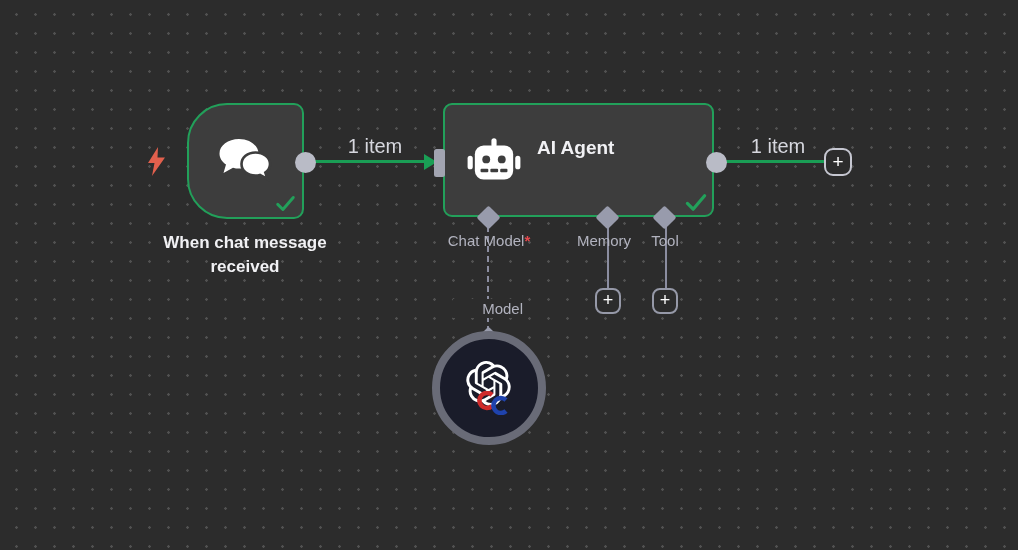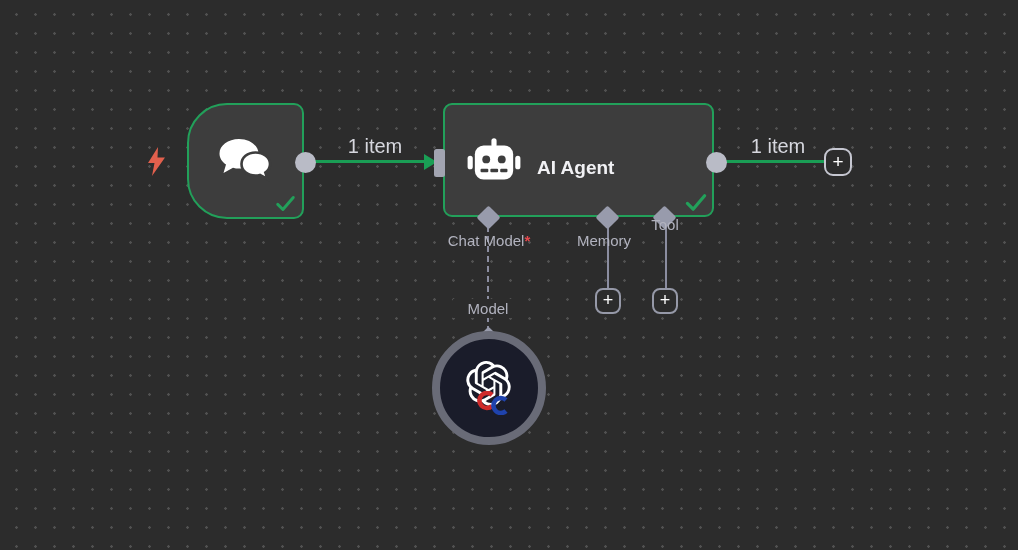--- a/index.html
+++ b/index.html
@@ -125,68 +125,69 @@
   <div class="wire-arrow" style="left:424px; top:153.5px;"></div>
   <div class="wire-label" style="left:330px; top:135px;">1 item</div>
 
   <div class="wire-h" style="left:717px; top:160px; width:108px;"></div>
   <div class="wire-label" style="left:733px; top:135px;">1 item</div>
 
   <div class="wire-v-dashed" style="left:487px; top:226px; height:106px;"></div>
   <div class="wire-v" style="left:607px; top:226px; height:63px;"></div>
   <div class="wire-v" style="left:664.5px; top:226px; height:63px;"></div>
 
-  <div class="model-wire-label" style="left:453px; top:299px;">Model</div>
+  <div class="model-wire-label" style="left:453px; top:299px;text-align:right;">Model</div>
 
   <svg class="icon" style="left:144px; top:146px;" width="24" height="31" viewBox="0 0 24 31">
     <path d="M14 1 L4 17 L10.5 17 L8 30 L21 11.5 L13.5 11.5 Z" fill="#e2604d"></path>
   </svg>
 
   <div class="node node-trigger">
     <svg class="icon" style="left:28px; top:33px;" width="56" height="46" viewBox="0 0 56 46">
       <path d="M22 1 C11 1 2.5 7.5 2.5 15.5 C2.5 20 5 24 9 26.5 L6.5 35 L16 29.8 C18 30.4 20 30.6 22 30.6 C33 30.6 41.5 24 41.5 15.8 C41.5 7.7 33 1 22 1 Z" fill="#ffffff"></path>
       <path d="M38.5 14.5 C30.5 14.5 24.5 19.5 24.5 26 C24.5 32.5 30.5 37.5 38.5 37.5 C40 37.5 41.5 37.3 42.9 36.9 L50.5 41 L48.3 34.6 C51.2 32.5 53 29.4 53 26 C53 19.5 46.5 14.5 38.5 14.5 Z" fill="#ffffff" stroke="#3d3d3d" stroke-width="2.6"></path>
     </svg>
     <svg class="icon" style="left:86px; top:89px;" width="21" height="19" viewBox="0 0 24 22">
       <path d="M3 12 L9 18 L21 4" stroke="#22a05a" stroke-width="3.4" fill="none" stroke-linecap="round" stroke-linejoin="round"></path>
     </svg>
   </div>
   <div class="endpoint-circle" style="left:295px; top:151.5px;"></div>
 
+  <div class="node-label" style="left:145px; top:231px; width:200px;">When chat message received</div>
 
   <div class="node node-agent">
     <svg class="icon" style="left:20px; top:28px;" width="58" height="58" viewBox="0 0 56 56">
       <rect x="25.5" y="5" width="5" height="9" rx="2.5" fill="#ffffff"></rect>
       <rect x="9.5" y="12" width="37" height="33" rx="8.5" fill="#ffffff"></rect>
       <rect x="2.5" y="22" width="5" height="13" rx="2.5" fill="#ffffff"></rect>
       <rect x="48.5" y="22" width="5" height="13" rx="2.5" fill="#ffffff"></rect>
       <circle cx="20.5" cy="25.5" r="3.8" fill="#3d3d3d"></circle>
       <circle cx="35.5" cy="25.5" r="3.8" fill="#3d3d3d"></circle>
       <rect x="15" y="34.5" width="7.5" height="3.4" rx="1" fill="#3d3d3d"></rect>
       <rect x="24.5" y="34.5" width="7.5" height="3.4" rx="1" fill="#3d3d3d"></rect>
       <rect x="34" y="34.5" width="7" height="3.4" rx="1" fill="#3d3d3d"></rect>
     </svg>
-    <div class="node-title" style="left:92px; top:52px;">AI Agent</div>
+    <div class="node-title" style="left:92px; top:32px;">AI Agent</div>
     <svg class="icon" style="left:239px; top:87px;" width="24" height="21" viewBox="0 0 24 22">
       <path d="M3 12 L9 18 L21 4" stroke="#22a05a" stroke-width="3.4" fill="none" stroke-linecap="round" stroke-linejoin="round"></path>
     </svg>
   </div>
 
   <div class="endpoint-rect" style="left:434px; top:149px;"></div>
   <div class="endpoint-circle" style="left:706px; top:151.5px;"></div>
 
   <div class="diamond" style="left:479.5px; top:208.5px;"></div>
   <div class="diamond" style="left:598.5px; top:208.5px;"></div>
   <div class="diamond" style="left:656px; top:208.5px;"></div>
 
   <div class="port-label" style="left:429px; top:232px; width:120px;">
     <span>Chat Model</span><span class="required-star">*</span>
   </div>
   <div class="port-label" style="left:564px; top:232px; width:80px;">Memory</div>
-  <div class="port-label" style="left:626px; top:216px; width:78px;">Tool</div>
+  <div class="port-label" style="left:626px; top:232px; width:78px;">Tool</div>
 
   <div class="plus-btn" style="left:595px; top:288px;">+</div>
   <div class="plus-btn" style="left:652px; top:288px;">+</div>
 
   <div class="plus-btn plus-btn-big" style="left:824px; top:148px;">+</div>
 
   <div class="diamond" style="left:479.5px; top:329.5px;"></div>
 
   <div class="node-model-circle">
     <svg class="icon" style="left:26px; top:22px;" width="45" height="45" viewBox="0 0 24 24">

